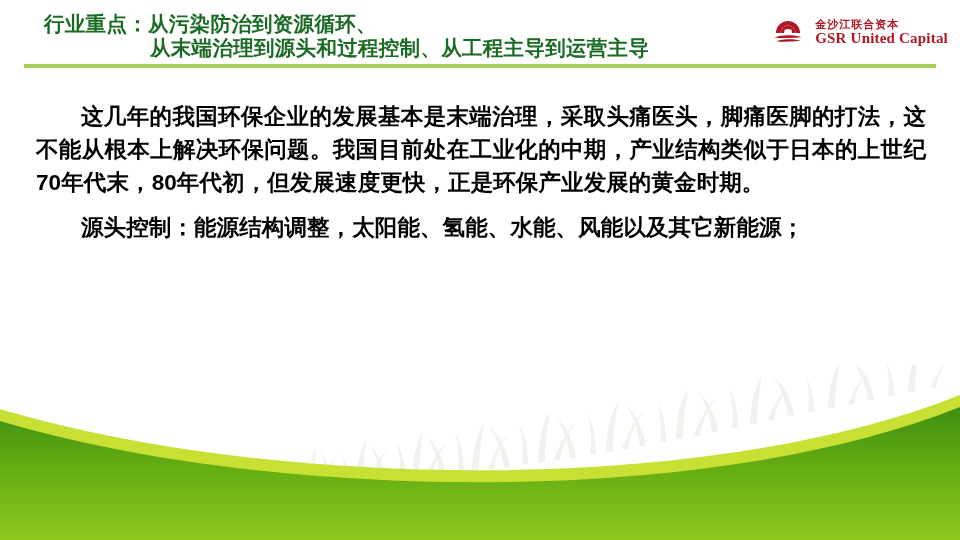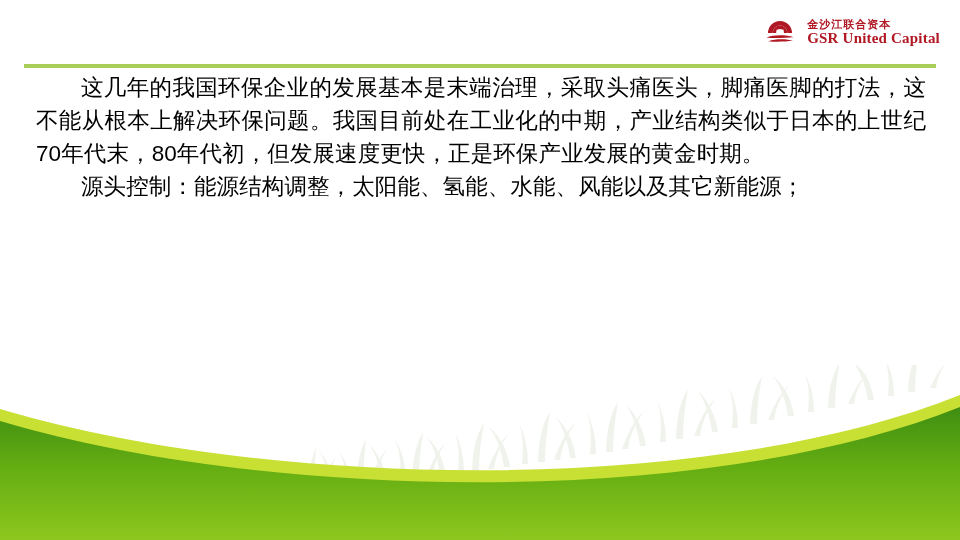--- a/index.html
+++ b/index.html
@@ -44,21 +44,21 @@
     top: 64px;
     width: 912px;
     height: 4px;
     background: #a9cf5a;
     z-index: 5;
   }
 
   
   .logo {
     position: absolute;
-    right: 20px;
+    right: 12px;
     top: 19px;
     display: flex;
     align-items: center;
     gap: 12px;
     z-index: 7;
   }
   .logo-mark {
     width: 30px;
     height: 27px;
     position: relative;
@@ -83,36 +83,37 @@
     font-weight: bold;
     color: #b01824;
     letter-spacing: 0.2px;
     white-space: nowrap;
   }
 
   
   .body-copy {
     position: absolute;
     left: 36px;
-    top: 71px;
+    top: 100px;
     width: 890px;
     z-index: 6;
+    font-weight: bold;
   }
   .para {
     font-family: "Liberation Sans", "DejaVu Sans", sans-serif;
     font-size: 22.5px;
     line-height: 33px;
     color: #000000;
     text-indent: 2em;
     margin: 0;
     text-align: justify;
     text-justify: inter-ideograph;
     letter-spacing: 0.1px;
   }
-  .para + .para { margin-top: 0px; }
+  .para + .para { margin-top: 12px; }
 
   
   .footer-art {
     position: absolute;
     left: 0;
     bottom: 0;
     width: 960px;
     height: 175px;
     z-index: 2;
     pointer-events: none;
@@ -198,20 +199,24 @@
       </g>
 
       <path d="M0,95 C260,165 700,175 960,70 L960,175 L0,175 Z" fill="url(#gGrassFade)" opacity="0.5"></path>
 
       <path d="M0,44 C260,122 700,134 960,30 L960,52 C700,156 260,144 0,66 Z" fill="#c8e033"></path>
 
       <path d="M0,56 C260,134 700,146 960,42 L960,175 L0,175 Z" fill="url(#gGreen)"></path>
     </svg>
   </div>
 
+  <div class="title-block">
+    <div class="title-line line1">行业重点：从污染防治到资源循环、</div>
+    <div class="title-line line2">从末端治理到源头和过程控制、从工程主导到运营主导</div>
+  </div>
   <div class="title-rule"></div>
 
   <div class="logo">
     <span class="logo-mark">
       <svg width="30" height="27" viewBox="0 0 30 27" xmlns="http://www.w3.org/2000/svg">
         <path d="M3,14 A12,12 0 0 1 27,14 L22.5,14 A7.5,7.5 0 0 0 7.5,14 Z" fill="#b01824"></path>
         <path d="M7.6,14 A7.4,7.4 0 0 1 22.4,14 L18.8,14 A3.8,3.8 0 0 0 11.2,14 Z" fill="#b01824"></path>
         <rect x="11.6" y="10.6" width="7" height="6.6" fill="#ffffff"></rect>
         <path d="M1.5,18.5 C8,15.6 21,15.6 28.5,18.2 C21,18.9 8.5,19.6 1.5,18.5 Z" fill="#b01824"></path>
         <path d="M3.5,22.2 C10,19.6 22,19.6 28,21.8 C21,22.6 10,23.2 3.5,22.2 Z" fill="#b01824"></path>

